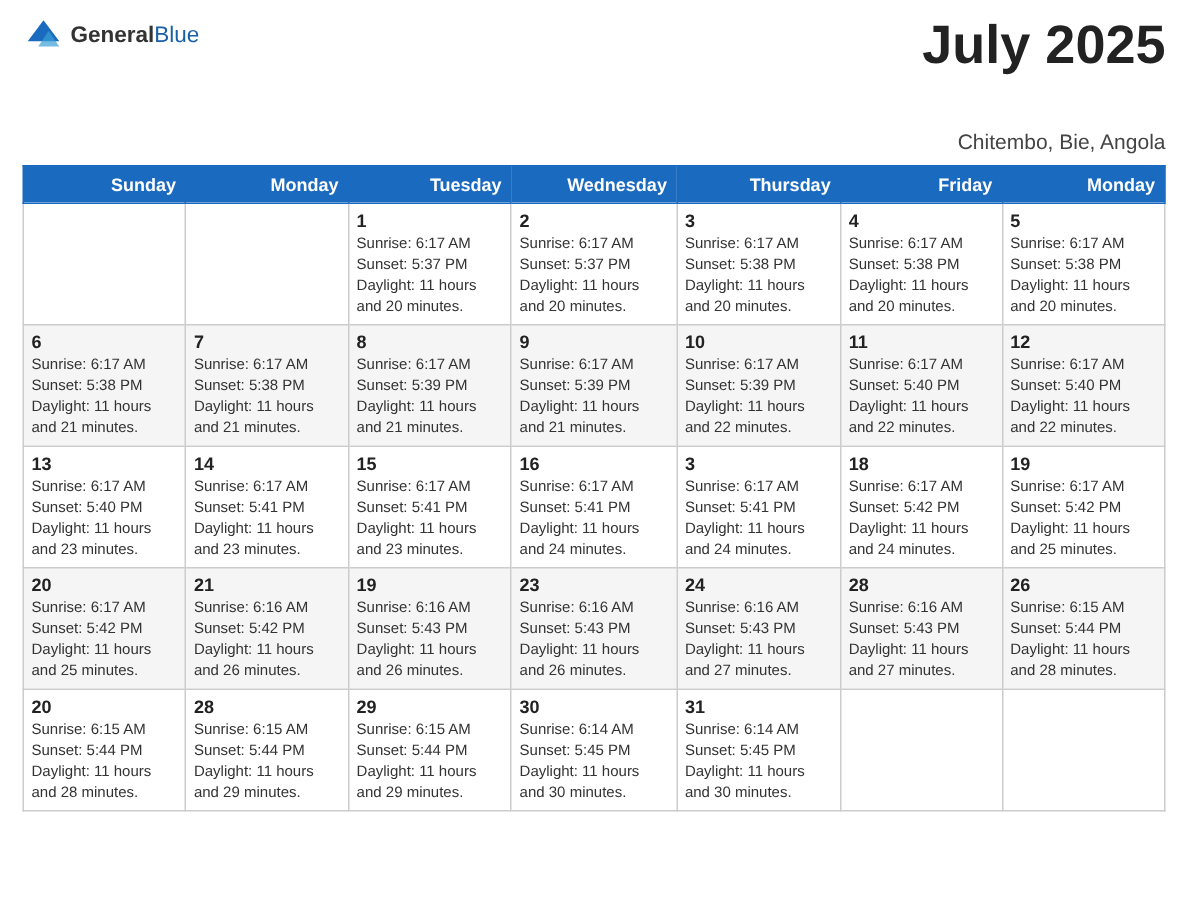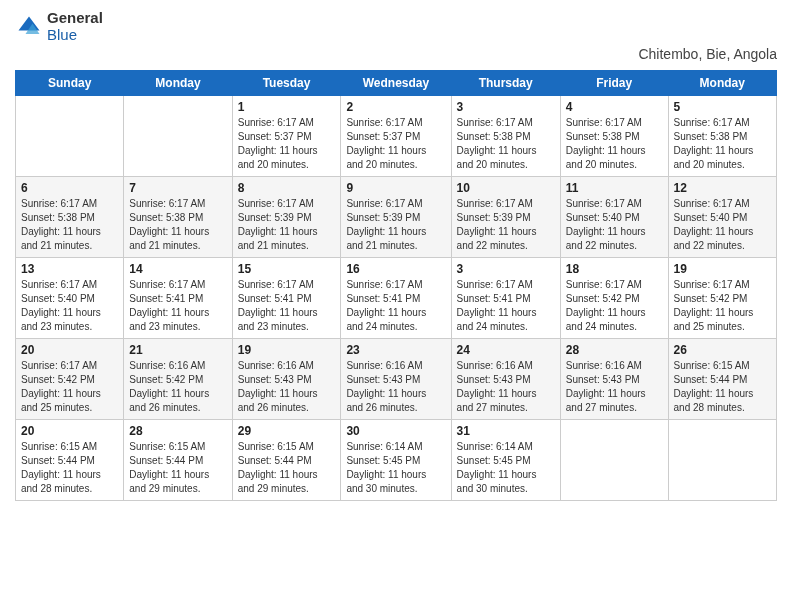--- a/index.html
+++ b/index.html
@@ -22,22 +22,23 @@
       align-items: flex-start;
       margin-bottom: 8px;
     }
     .logo {
       display: flex;
       align-items: center;
       gap: 4px;
     }
     .logo-text {
       display: flex;
-      flex-direction: column;
+      flex-direction: row;
       line-height: 1.1;
+      text-align: right;
     }
     .logo-general {
       font-size: 15px;
       font-weight: bold;
       color: #333;
     }
     .logo-blue {
       font-size: 15px;
       font-weight: normal;
       color: #1a5fa8;
@@ -61,21 +62,21 @@
       margin-top: 36px;
     }
     .calendar-table {
       width: 100%;
       border-collapse: collapse;
       font-size: 10.5px;
     }
     .calendar-table th {
       background-color: #1a6bbf;
       color: #fff;
-      text-align: center;
+      text-align: right;
       padding: 5px 6px;
       font-size: 12px;
       font-weight: bold;
       border: 1px solid #1a6bbf;
     }
     .calendar-table td {
       border: 1px solid #ccc;
       vertical-align: top;
       padding: 4px 5px;
       width: 113px;
@@ -110,20 +111,21 @@
       <svg class="logo-icon" viewBox="0 0 32 32" xmlns="http://www.w3.org/2000/svg">
         <polygon points="16,4 28,20 4,20" fill="#1a6bbf"></polygon>
         <polygon points="20,12 28,24 12,24" fill="#3a9fd6" opacity="0.7"></polygon>
       </svg>
       <div class="logo-text">
         <span class="logo-general">General</span>
         <span class="logo-blue">Blue</span>
       </div>
     </div>
     <div class="title-block">
+      <div class="main-title">July 2025</div>
       <div class="subtitle">Chitembo, Bie, Angola</div>
     </div>
   </div>
 
   <table class="calendar-table">
     <thead>
       <tr>
         <th>Sunday</th>
         <th>Monday</th>
         <th>Tuesday</th>

